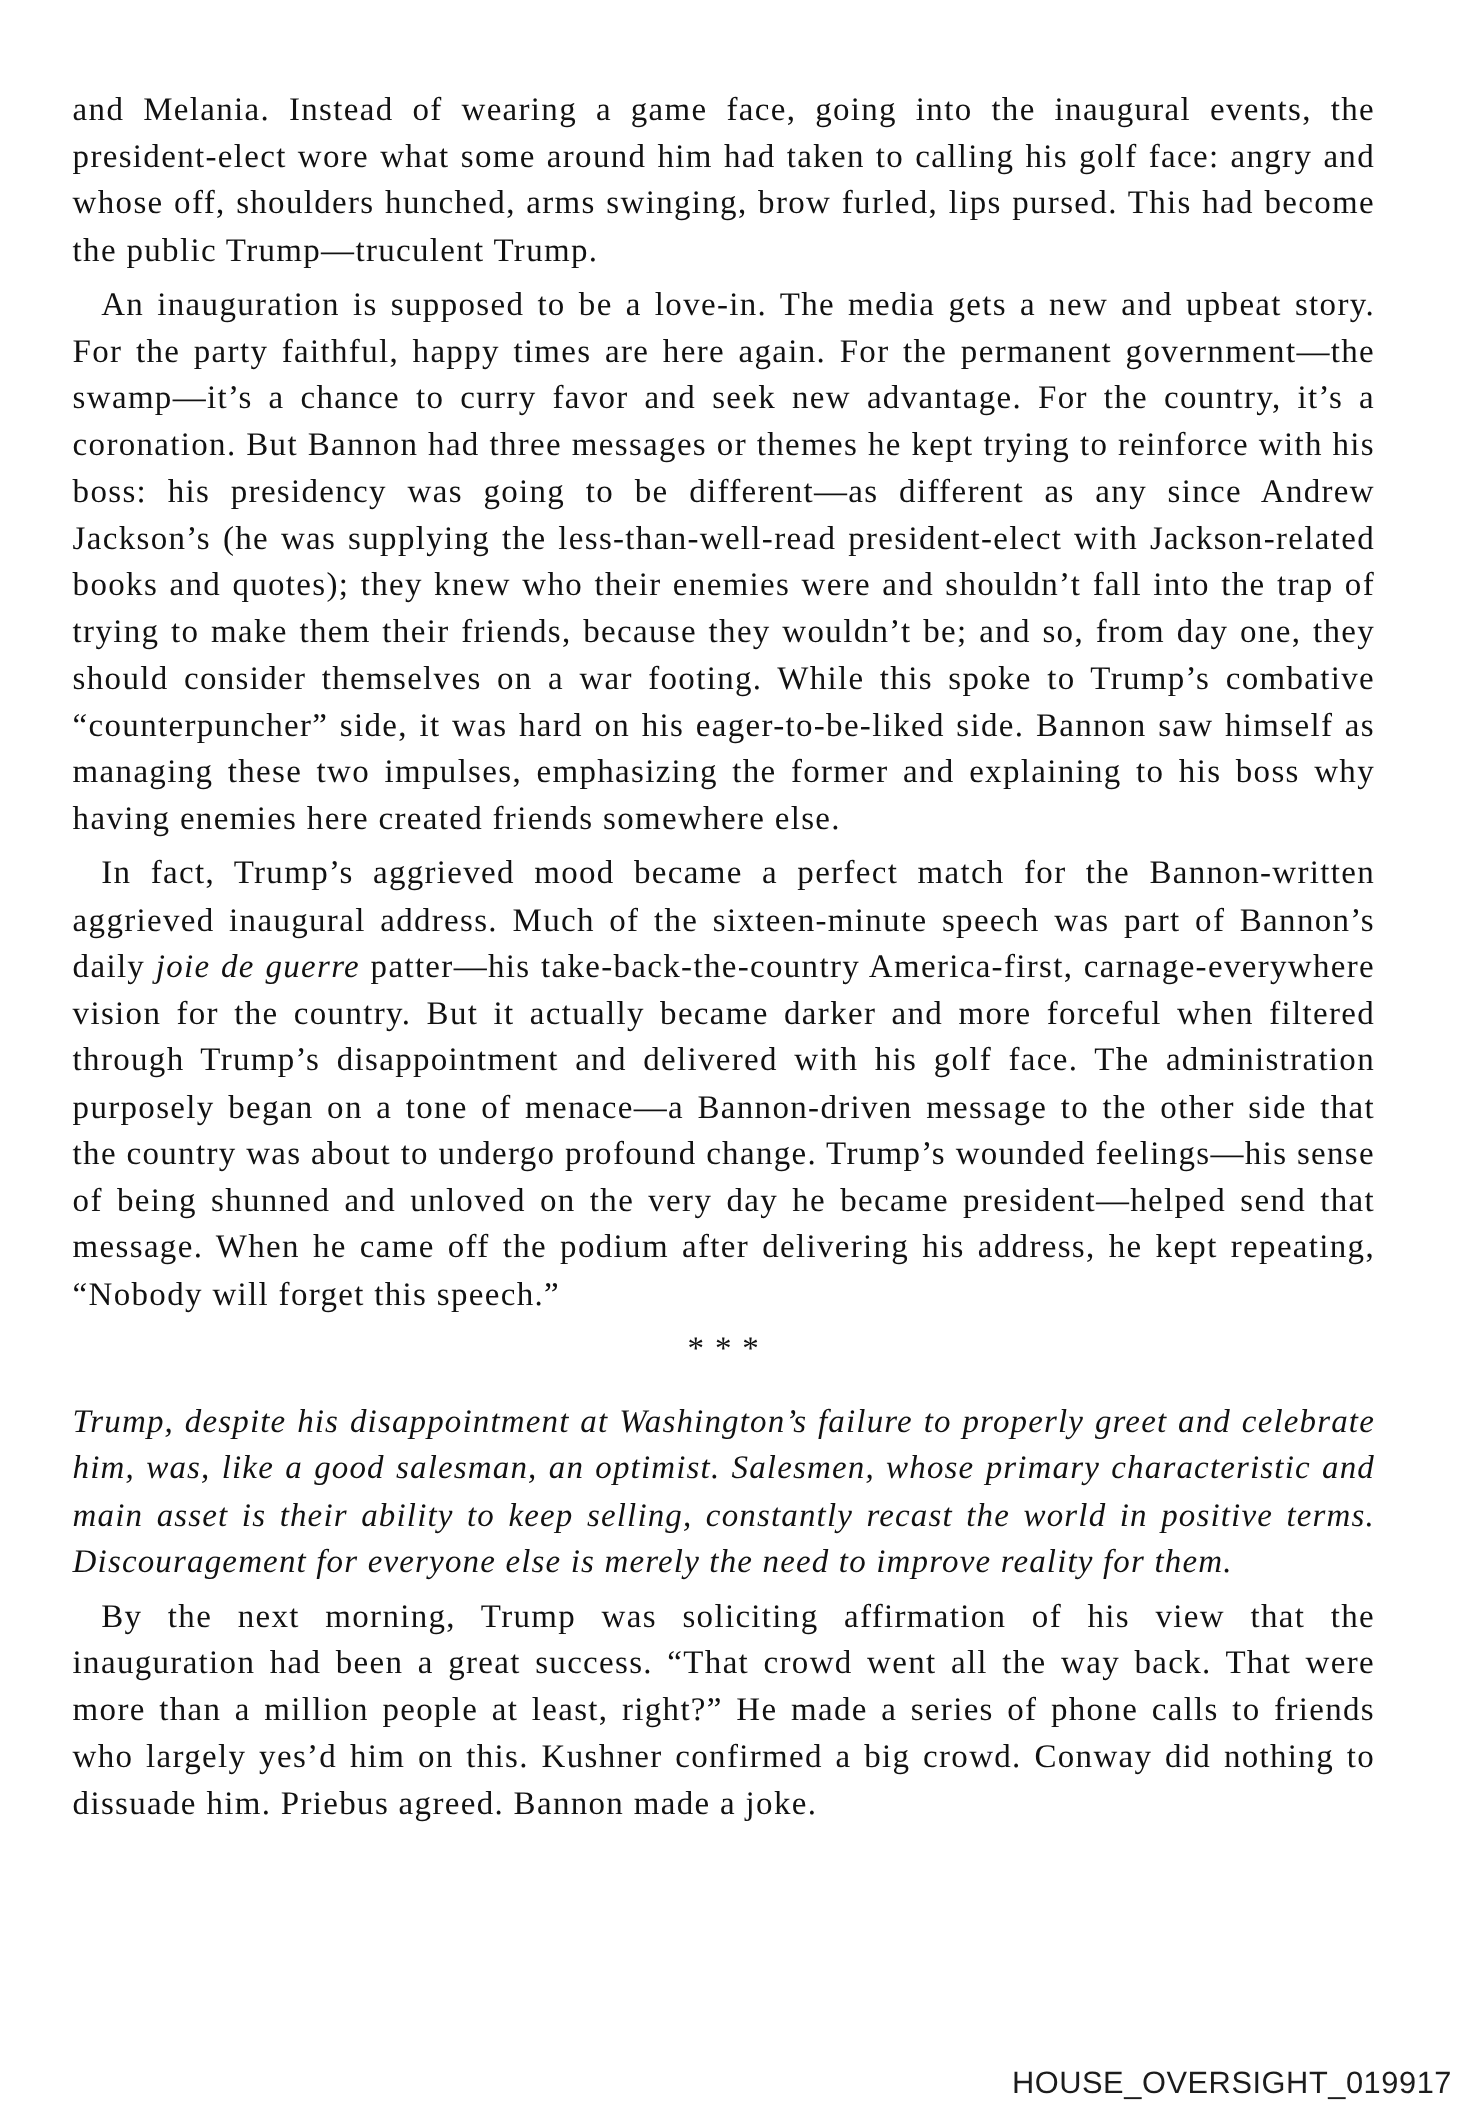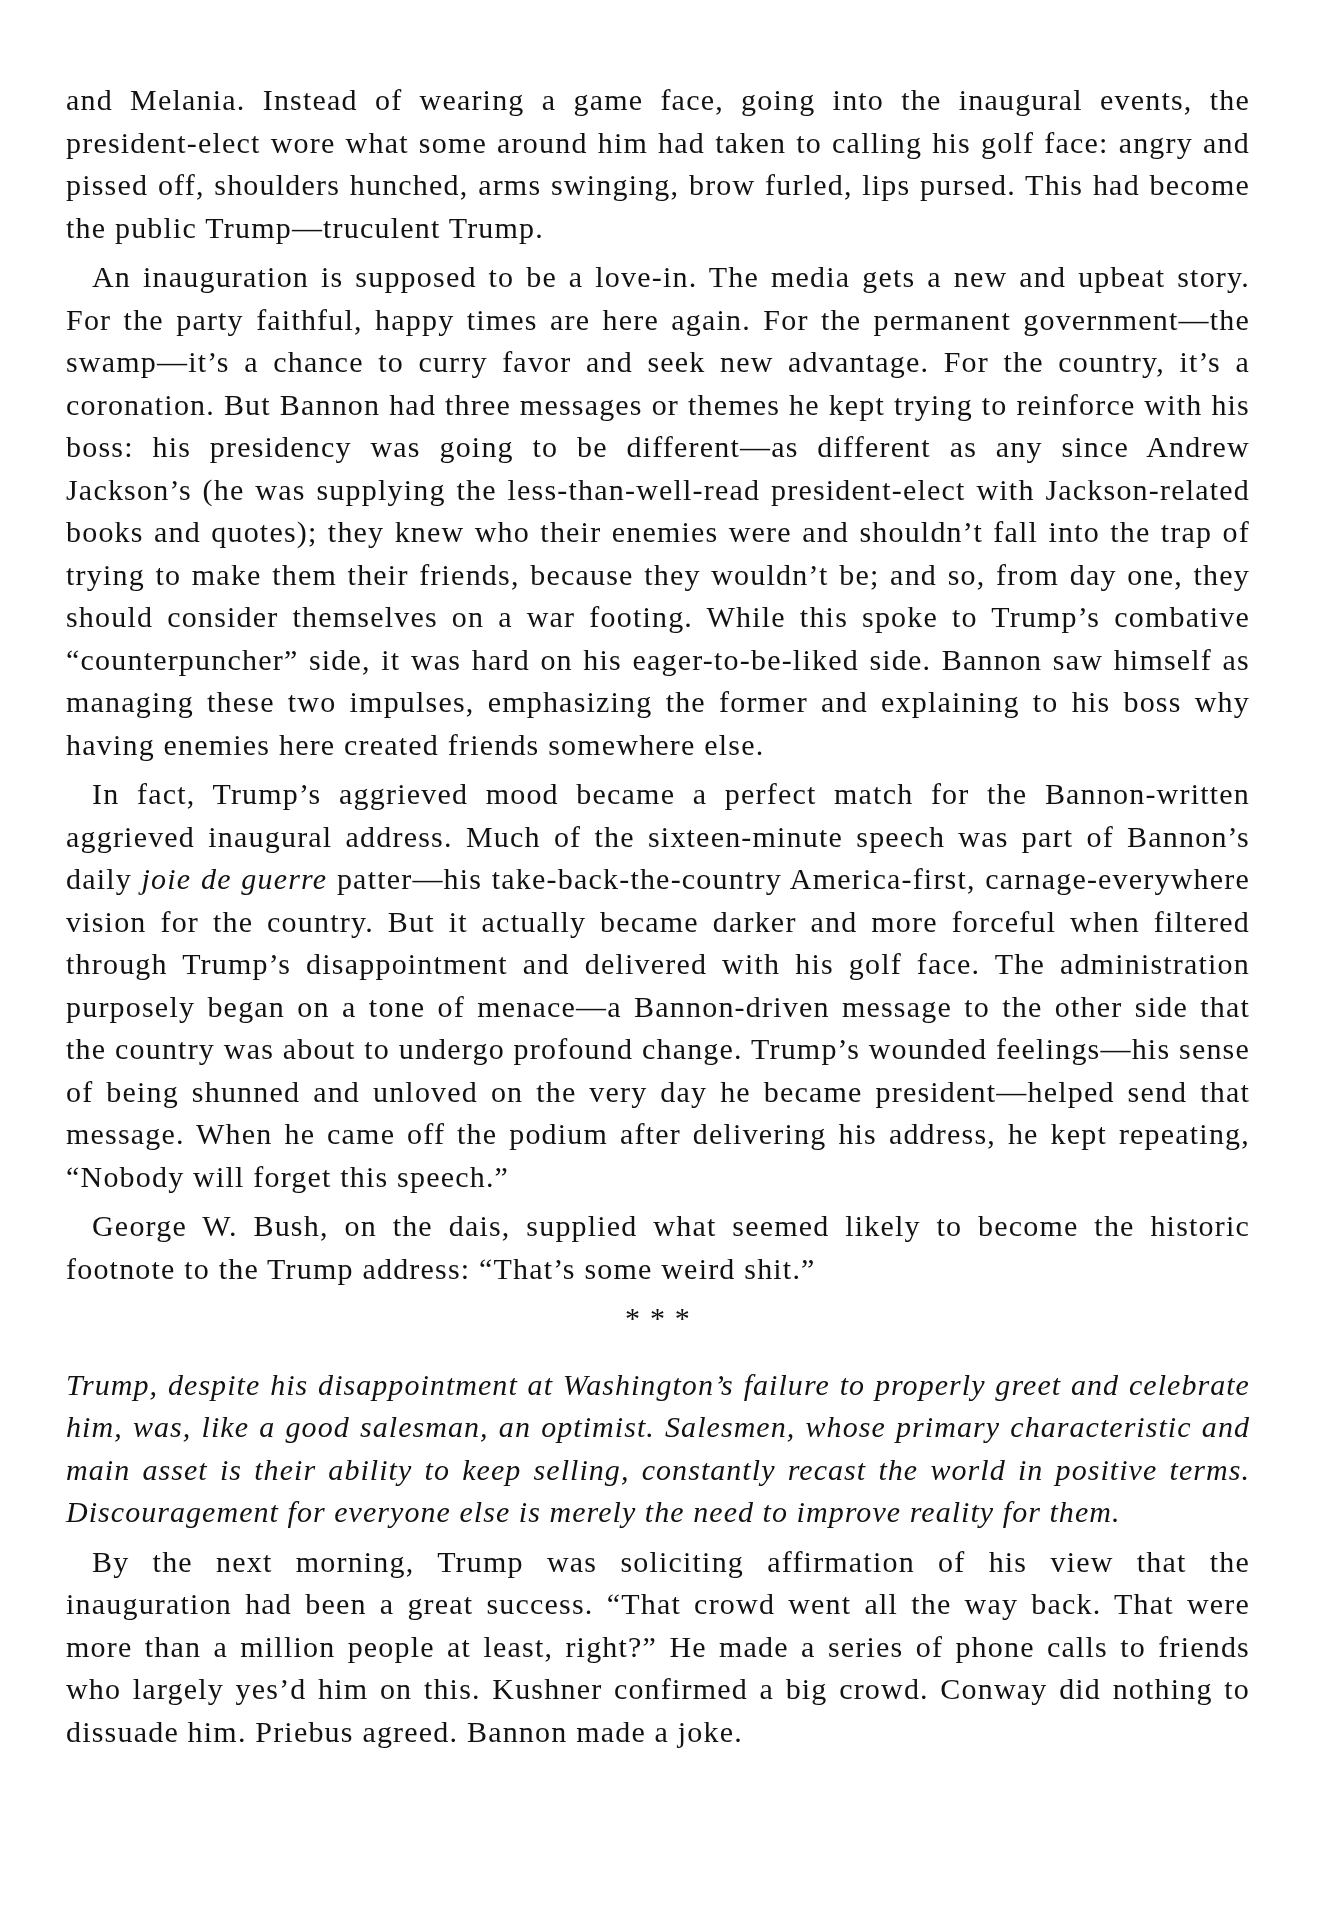--- a/index.html
+++ b/index.html
@@ -55,30 +55,30 @@
     letter-spacing: 0.5px;
   }
 </style>
 </head>
 <body>
 
 <div class="page">
 
   <div class="text-block">
 
-    <p>and Melania. Instead of wearing a game face, going into the inaugural events, the president-elect wore what some around him had taken to calling his golf face: angry and pissed off, shoulders hunched, arms swinging, brow furled, lips pursed. This had become the public Trump—truculent Trump.</p>
+    <p>and Melania. Instead of wearing a game face, going into the inaugural events, the president-elect wore what some around him had taken to calling his golf face: angry and whose off, shoulders hunched, arms swinging, brow furled, lips pursed. This had become the public Trump—truculent Trump.</p>
 
     <p class="indent">An inauguration is supposed to be a love-in. The media gets a new and upbeat story. For the party faithful, happy times are here again. For the permanent government—the swamp—it’s a chance to curry favor and seek new advantage. For the country, it’s a coronation. But Bannon had three messages or themes he kept trying to reinforce with his boss: his presidency was going to be different—as different as any since Andrew Jackson’s (he was supplying the less-than-well-read president-elect with Jackson-related books and quotes); they knew who their enemies were and shouldn’t fall into the trap of trying to make them their friends, because they wouldn’t be; and so, from day one, they should consider themselves on a war footing. While this spoke to Trump’s combative “counterpuncher” side, it was hard on his eager-to-be-liked side. Bannon saw himself as managing these two impulses, emphasizing the former and explaining to his boss why having enemies here created friends somewhere else.</p>
 
     <p class="indent"><span>In fact, Trump’s aggrieved mood became a perfect match for the Bannon-written aggrieved inaugural address. Much of the sixteen-minute speech was part of Bannon’s daily </span><em>joie de guerre</em><span> patter—his take-back-the-country America-first, carnage-everywhere vision for the country. But it actually became darker and more forceful when filtered through Trump’s disappointment and delivered with his golf face. The administration purposely began on a tone of menace—a Bannon-driven message to the other side that the country was about to undergo profound change. Trump’s wounded feelings—his sense of being shunned and unloved on the very day he became president—helped send that message. When he came off the podium after delivering his address, he kept repeating, “Nobody will forget this speech.”</span></p>
 
-    <p class="indent">George W. Bush, on the dais, supplied what seemed likely to become the historic footnote to the Trump address: “That’s some weird shit.”</p>
 
     <p class="section-break">* * *</p>
 
     <p class="tight">Trump, despite his disappointment at Washington’s failure to properly greet and celebrate him, was, like a good salesman, an optimist. Salesmen, whose primary characteristic and main asset is their ability to keep selling, constantly recast the world in positive terms. Discouragement for everyone else is merely the need to improve reality for them.</p>
 
     <p class="indent">By the next morning, Trump was soliciting affirmation of his view that the inauguration had been a great success. “That crowd went all the way back. That were more than a million people at least, right?” He made a series of phone calls to friends who largely yes’d him on this. Kushner confirmed a big crowd. Conway did nothing to dissuade him. Priebus agreed. Bannon made a joke.</p>
 
   </div>
 
+  <div class="bates-stamp">HOUSE_OVERSIGHT_019917</div>
 
 </div>
 
 </body></html>

